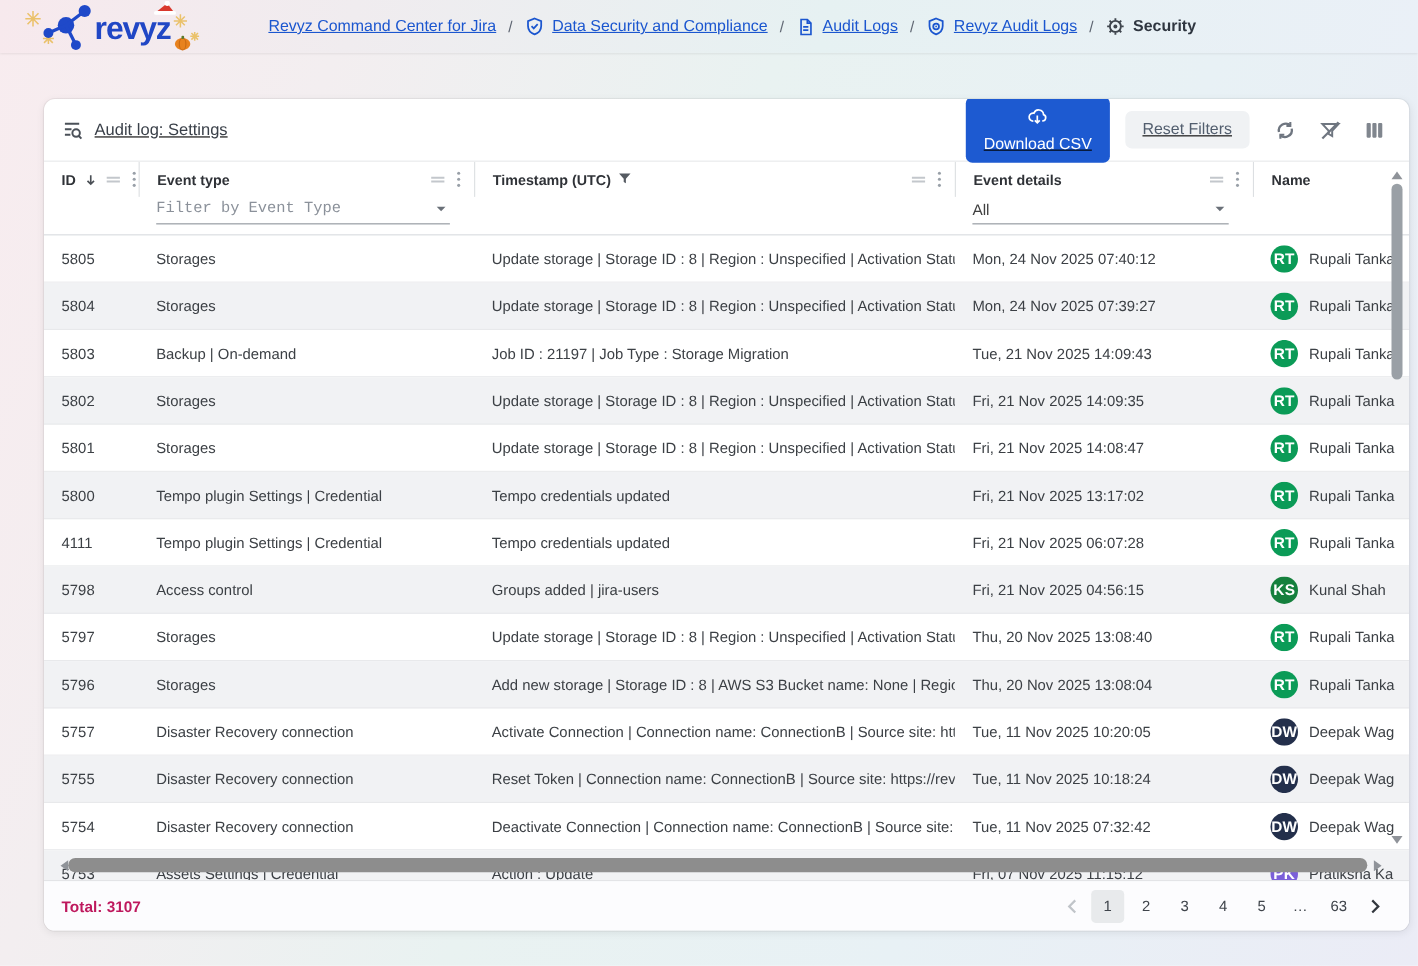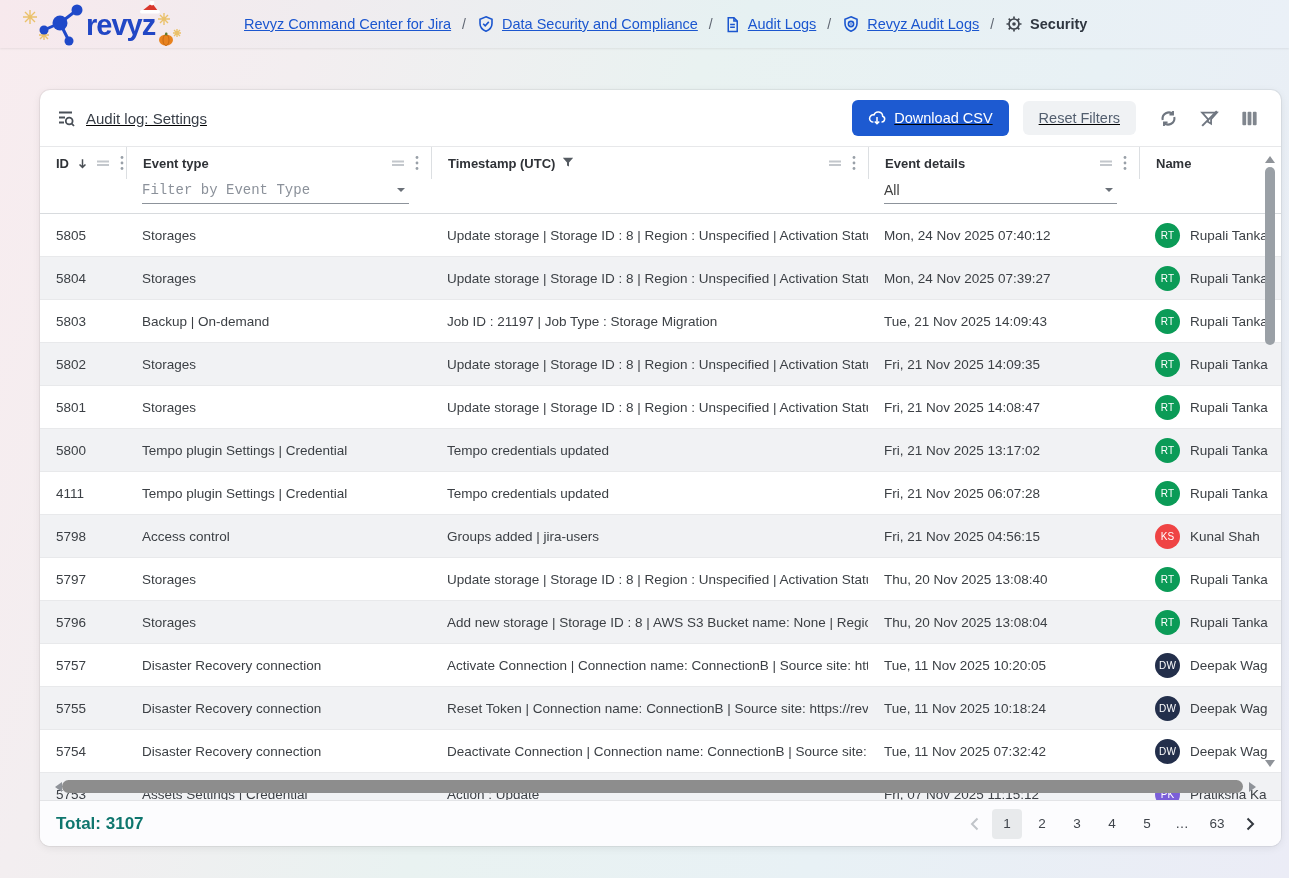--- a/index.html
+++ b/index.html
@@ -25,21 +25,21 @@
           border-radius:10px; overflow:hidden; display:flex; flex-direction:column;
           box-shadow:0 0 0 1px rgba(0,0,0,.05), 0 2px 8px rgba(0,0,0,.08); }
 
   
   .toolbar { height:57px; flex:0 0 auto; display:flex; align-items:center; padding:0 16px;
              border-bottom:1px solid #e7e8ea;text-decoration:underline; }
   .tb-title { display:flex; align-items:center; gap:10px; font-size:15px; color:#3a4049; }
   .tb-right { margin-left:auto; display:flex; align-items:center; gap:14px; }
   .btn { border:none; border-radius:6px; font-size:14.5px; padding:9px 16px; cursor:pointer;
          display:flex; align-items:center; gap:8px; font-family:inherit; }
-  .btn-primary { background:#1d5ad1; color:#fff; }
+  .btn-primary { background:#1d5ad1; color:#fff;flex-direction:column; }
   .btn-secondary { background:#f0f2f4; color:#525e6e; }
   .tb-icons { display:flex; align-items:center; gap:20px; margin-left:8px; color:#6f7680; padding-right:6px;}
   .tb-icons .icbtn { cursor:pointer; display:inline-flex; }
 
   
   .tablewrap { position:relative; flex:1 1 auto; overflow:hidden; }
   .grid { display:grid; grid-template-columns:86px 305px 437px 271px minmax(0,1fr); }
   .thead { border-bottom:1px solid #d8dbde; }
   .th { position:relative; height:32px; display:flex; align-items:center; gap:7px;
         padding:0 12px 0 16px; font-size:13px; font-weight:700; color:#2f3237; }
@@ -52,22 +52,22 @@
                      background:transparent; }
   .filterbox input::placeholder { color:#8b919a; }
   .filterval { flex:1; font-size:14px; color:#404040; }
   .caret { width:0; height:0; border:4.5px solid transparent; border-top-color:#6a7078; margin:4px 2px 0 6px; }
 
   .row { height:43px; align-items:center; font-size:13.5px; color:#3c4045; border-bottom:1px solid #e8e9eb;
          cursor:pointer; }
   .row:nth-of-type(even) { background:#f1f2f4; }
   .cell { padding:0 12px 0 16px; white-space:nowrap; overflow:hidden; }
   .namecell { display:flex; align-items:center; gap:10px; }
-  .avatar { flex:0 0 auto; width:25px; height:25px; border-radius:50%; color:#fff; font-size:10px;
-            font-weight:400; display:flex; align-items:center; justify-content:center; letter-spacing:.2px; }
+  .avatar { flex:0 0 auto; width:25px; height:25px; border-radius:50%; color:#fff; font-size:14px;
+            font-weight:700; display:flex; align-items:center; justify-content:center; letter-spacing:.2px; }
   .pname { overflow:hidden; white-space:nowrap; }
 
   
   .vscroll { position:absolute; top:4px; right:5px; bottom:28px; width:13px; }
   .tri-up { position:absolute; top:0; left:2px; width:0; height:0; border:5px solid transparent;
             border-bottom:7px solid #8f9399; }
   .tri-down { position:absolute; bottom:0; left:2px; width:0; height:0; border:5px solid transparent;
               border-top:7px solid #8f9399; }
   .vthumb { position:absolute; top:16px; left:1.5px; width:10px; height:178px; background:#9aa0a6;
             border-radius:6px; cursor:pointer; }
@@ -75,21 +75,21 @@
   .tri-left { position:absolute; left:0; top:2px; width:0; height:0; border:5px solid transparent;
               border-right:7px solid #8f9399; }
   .tri-right { position:absolute; right:-14px; top:2px; width:0; height:0; border:5px solid transparent;
                border-left:7px solid #8f9399; }
   .hthumb { position:absolute; left:12px; right:4px; top:0; height:13px; background:#8d8d8d;
             border-radius:7px; cursor:pointer; }
 
   
   .cardfoot { height:46px; flex:0 0 auto; border-top:1px solid #e3e4e7; background:#fcfcfe;
               display:flex; align-items:center; padding:0 16px; }
-  .total { font-size:17px; font-weight:700; color:#0f766e; }
+  .total { font-size:14px; font-weight:700; color:#be185d; }
   .pager { margin-left:auto; display:flex; align-items:center; gap:5px; padding-right:2px; }
   .page { min-width:30px; height:30px; display:flex; align-items:center; justify-content:center;
           font-size:13.5px; color:#3f444b; border-radius:4px; cursor:pointer; }
   .page.active { background:#e8eaec; }
   .pgbtn { width:26px; height:30px; display:flex; align-items:center; justify-content:center; cursor:pointer; }
   .pgbtn.prev { color:#c0c4c9; }
   .pgbtn.next { color:#33383f; }
 </style>
 </head>
 <body>
@@ -420,21 +420,21 @@
               <span class="pname">Rupali Tanka</span>
             </div>
           </div>
 
           <div class="row grid">
             <div class="cell">5798</div>
             <div class="cell">Access control</div>
             <div class="cell">Groups added | jira-users</div>
             <div class="cell">Fri, 21 Nov 2025 04:56:15</div>
             <div class="cell namecell">
-              <span class="avatar" style="background: #ef4444;">KS</span>
+              <span class="avatar" style="background: #15803d;">KS</span>
               <span class="pname">Kunal Shah</span>
             </div>
           </div>
 
           <div class="row grid">
             <div class="cell">5797</div>
             <div class="cell">Storages</div>
             <div class="cell">Update storage | Storage ID : 8 | Region : Unspecified | Activation Status: …</div>
             <div class="cell">Thu, 20 Nov 2025 13:08:40</div>
             <div class="cell namecell">

